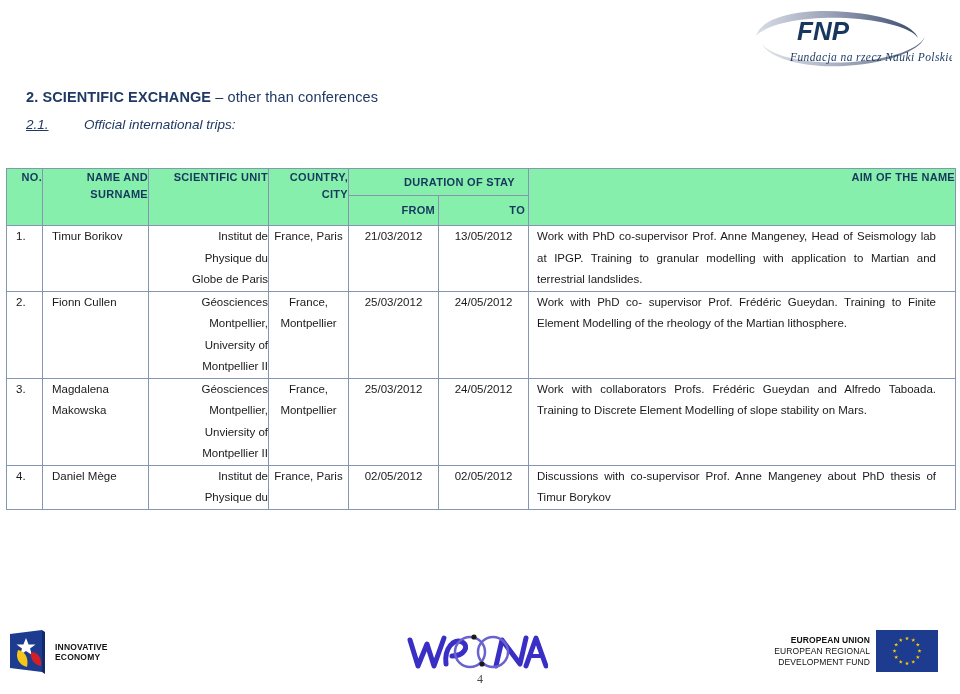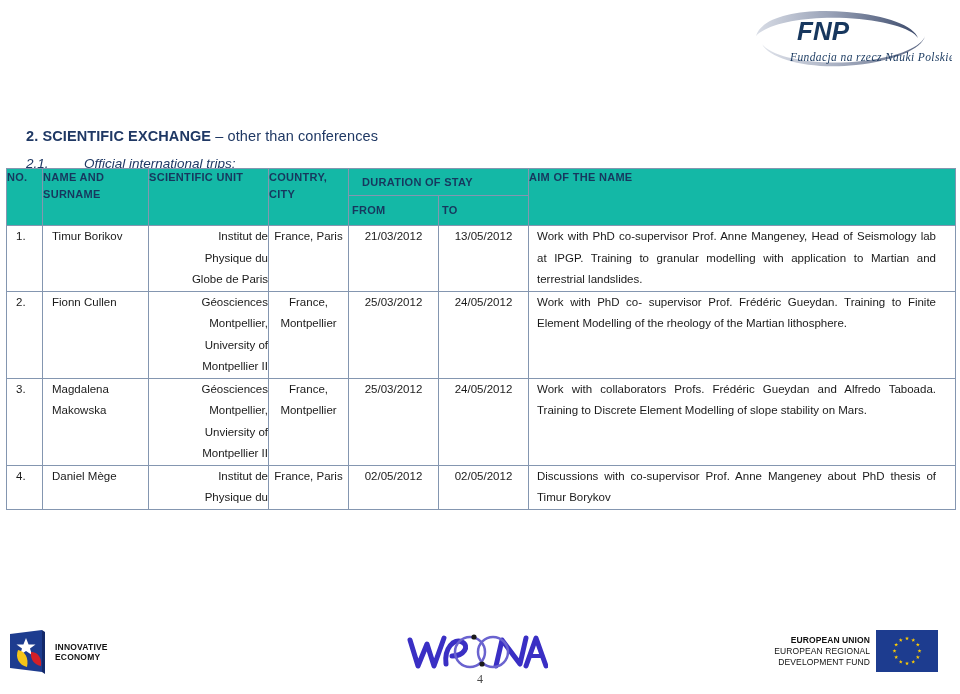--- a/index.html
+++ b/index.html
@@ -9,47 +9,47 @@
     font-family: "Liberation Sans", sans-serif;
     color: #1a1a1a;
     overflow: hidden;
   }
   .page { position: relative; width: 960px; height: 612px; }
 
   
   .fnp-logo { position: absolute; right: 8px; top: 4px; width: 210px; height: 66px; }
 
   
-  .heading-block { position: absolute; left: 26px; top: 86px; width: 700px; margin-top: 39px; }
+  .heading-block { position: absolute; left: 26px; top: 86px; width: 700px; }
   .h-main {
     font-size: 14.5px; color: #1f3864; letter-spacing: .1px;
     line-height: 22px; white-space: nowrap;
   }
   .h-main b { font-weight: bold; }
   .h-sub {
     margin-top: 7px; font-size: 13.5px; color: #1f3864;
     font-style: italic; line-height: 20px; white-space: nowrap;
   }
   .h-sub .num { display: inline-block; width: 58px; text-decoration: underline; }
 
   
   .tbl-wrap { position: absolute; left: 6px; top: 168px; width: 949px; }
   table.main { border-collapse: collapse; width: 949px; table-layout: fixed; }
   table.main td, table.main th {
     border: 1px solid #8496b0;
     vertical-align: top;
     padding: 0;
   }
   thead th {
-    background: #14b8a6;
+    background: #86efac;
     color: #17375e;
     font-size: 11px;
     font-weight: bold;
     letter-spacing: .3px;
-    text-align: left;
+    text-align: right;
     vertical-align: middle;
     padding: 4px 3px;
     line-height: 17px;
   }
   thead th.dur-top { padding: 5px 13px 4px; }
   thead th.dur-sub { padding: 6px 3px; }
 
   tbody td {
     font-size: 11.5px;
     line-height: 21.5px;

